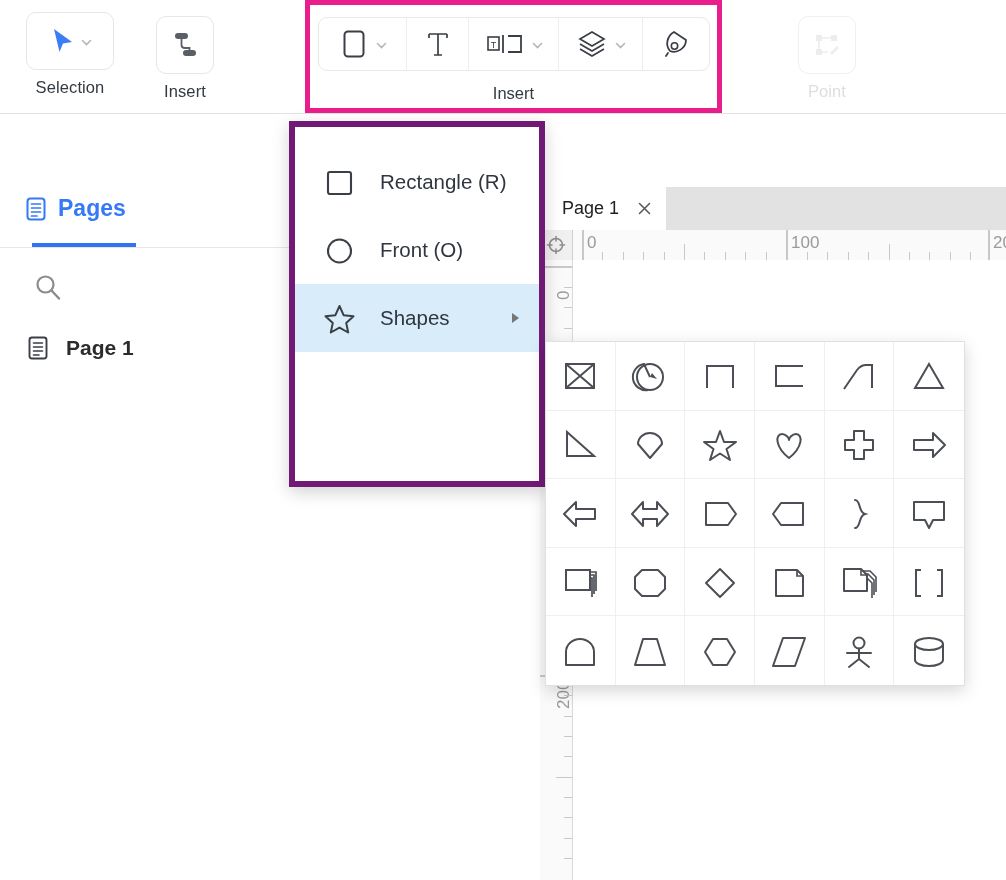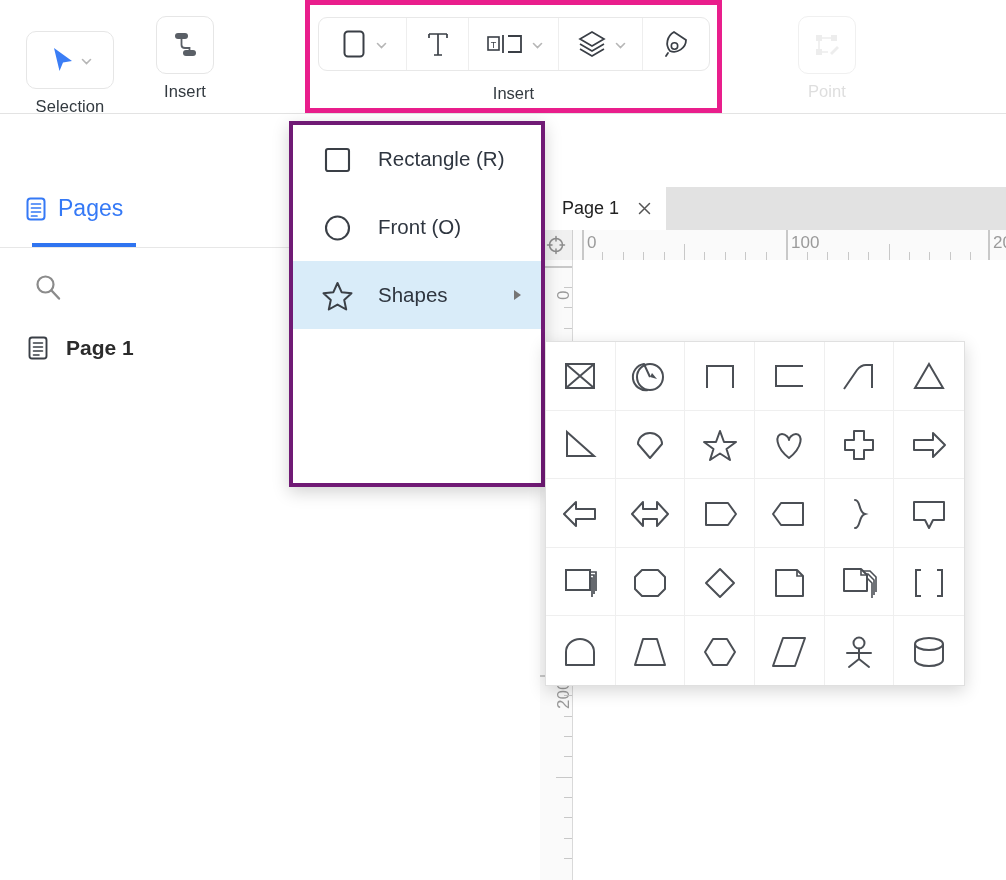--- a/index.html
+++ b/index.html
@@ -76,21 +76,21 @@
   .ghost-chev { color:#cfcfcf; }
   .row2-divider { position:absolute; top:132px; width:1px; height:40px; background:#efefef; }
   .ghost-glyph { position:absolute; color:#ececec; }
 
   
   .sidebar { position:absolute; left:0; top:187px; width:540px; height:693px; background:#fff; }
   .sb-tabs { position:absolute; left:0; top:0; width:540px; height:60px; }
   .sb-tab {
     position:absolute; left:24px; top:8px; display:flex; align-items:center; gap:10px;
   }
-  .sb-tab-label { font-size:23px; color:#3579f6; font-weight:400;text-align:right; }
+  .sb-tab-label { font-size:23px; color:#3579f6; font-weight:700;text-align:right; }
   .sb-tab-underline { position:absolute; left:32px; top:56px; width:104px; height:4px; background:#2f74f0; }
   .sb-tabs-sep { position:absolute; left:0; top:60px; width:540px; height:1px; background:#e7e7e7; }
   .sb-search { position:absolute; left:33px; top:85px; }
   .sb-row { position:absolute; left:26px; top:148px; display:flex; align-items:center; gap:16px; }
   .sb-row-label { font-size:21px; font-weight:bold; color:#2b2b2b; }
 
   
   .canvas-pane { position:absolute; left:540px; top:187px; width:466px; height:693px; background:#fff; }
   .tabbar { position:absolute; left:0; top:0; width:466px; height:43px; background:#e2e2e2; }
   .doc-tab {
@@ -113,23 +113,23 @@
   }
   .rtick { position:absolute; background:#c8c8c8; }
   .rnum { position:absolute; font-size:17px; color:#9a9a9a; }
   .rnum-v { position:absolute; font-size:17px; color:#9a9a9a;
     transform: rotate(-90deg); transform-origin: left top; white-space:nowrap; }
   .canvas-area { position:absolute; left:33px; top:73px; width:433px; height:620px; background:#fff; }
 
   
   .menu {
     position:absolute; left:289px; top:121px; width:256px; height:366px;
-    background:#ffffff; border:4px solid #701a75; box-sizing:border-box;
+    background:#ffffff; border:6px solid #701a75; box-sizing:border-box;
     box-shadow: 0 5px 16px rgba(0,0,0,.18);
-    z-index: 20; padding-bottom: 21px;
+    z-index: 20; padding-top: 21px; padding-bottom: 21px;
   }
   .menu-item {
     height:68px; display:flex; align-items:center; padding-left:28px; gap:24px;
     box-sizing:border-box; position:relative;
   }
   .menu-item.selected { background:#d9ecf9; }
   .menu-item-label { font-size:20.5px; color:#2f3640; }
   .menu-arrow {
     position:absolute; right:20px; width:0; height:0;
     border-left:7px solid #767676; border-top:5px solid transparent; border-bottom:5px solid transparent;
@@ -152,21 +152,21 @@
   .pal-cell:nth-child(6n) { border-right:none; }
   .pal-cell:nth-child(n+25) { border-bottom:none; }
   svg { display:block; }
 </style>
 </head>
 <body>
 <div id="root">
 
 <div class="toolbar">
 
-  <div class="tb-item" style="left:26px; top:31px;text-align:right;">
+  <div class="tb-item" style="left:26px; top:12px;text-align:right;">
     <div class="tb-btn wide">
       <span>
         <svg width="26" height="28" viewBox="0 0 26 28">
           <path d="M4 2 L22 15 L13 16.5 L9.5 25 Z" fill="#3b7df5"></path>
         </svg>
       </span>
       <span class="caret">
         <svg width="13" height="13" viewBox="0 0 13 13">
               <path d="M2.5 4.5 L6.5 8.5 L10.5 4.5" stroke="#b6b6b6" stroke-width="1.6" fill="none" stroke-linecap="round"></path>
             </svg>

